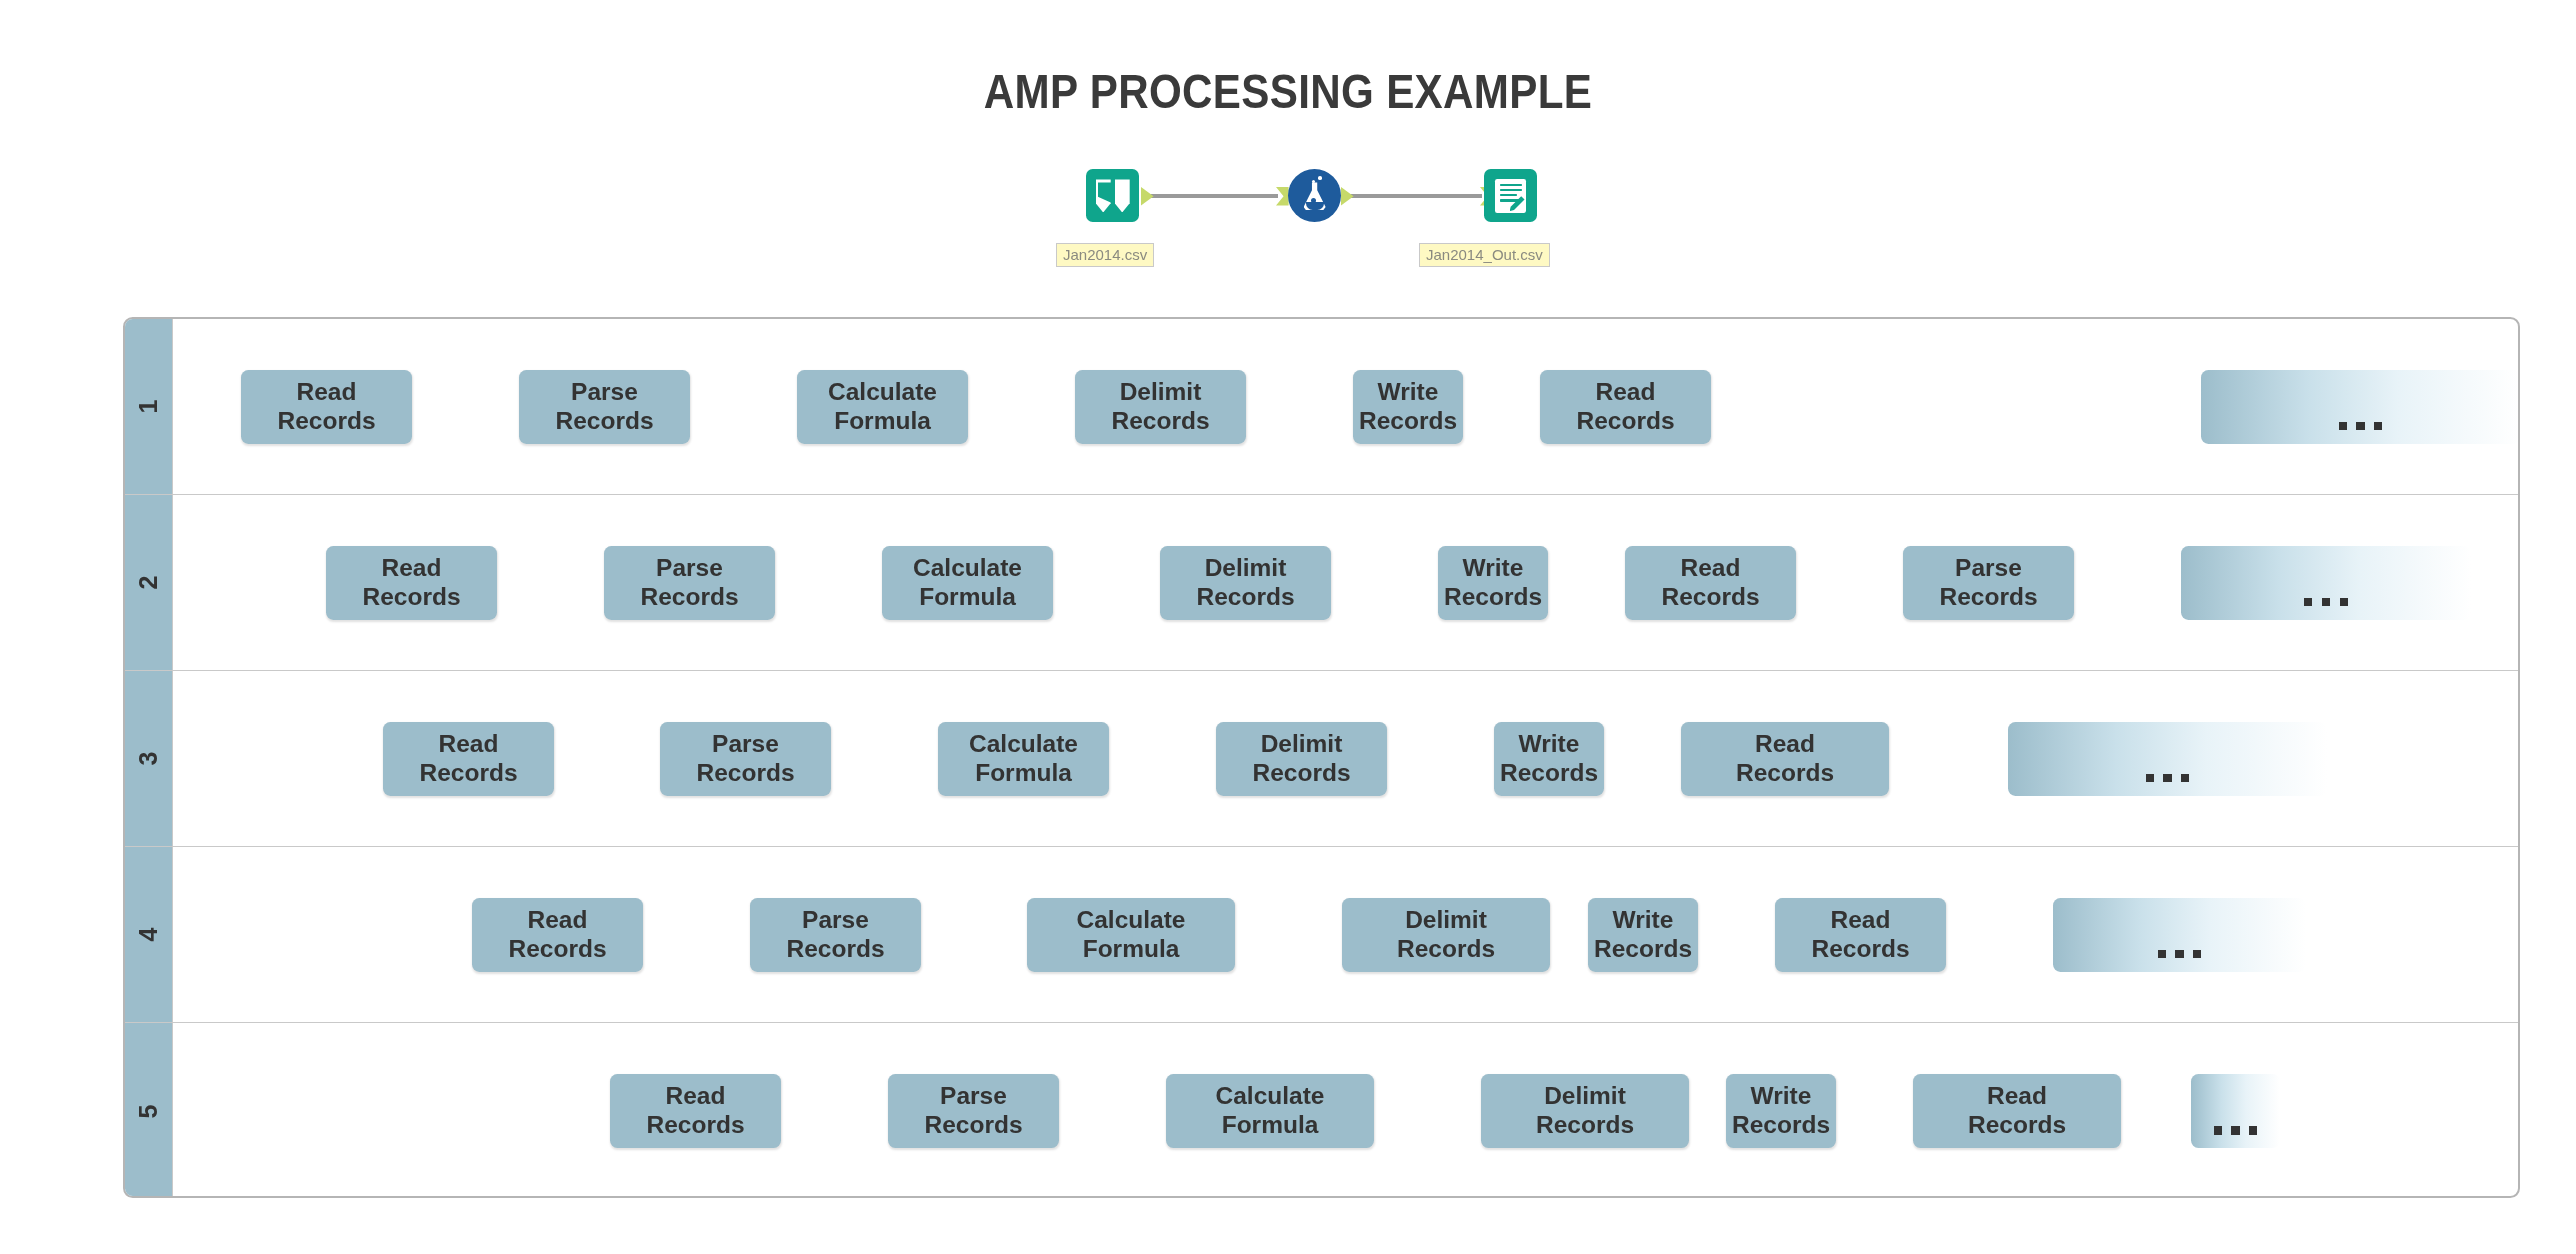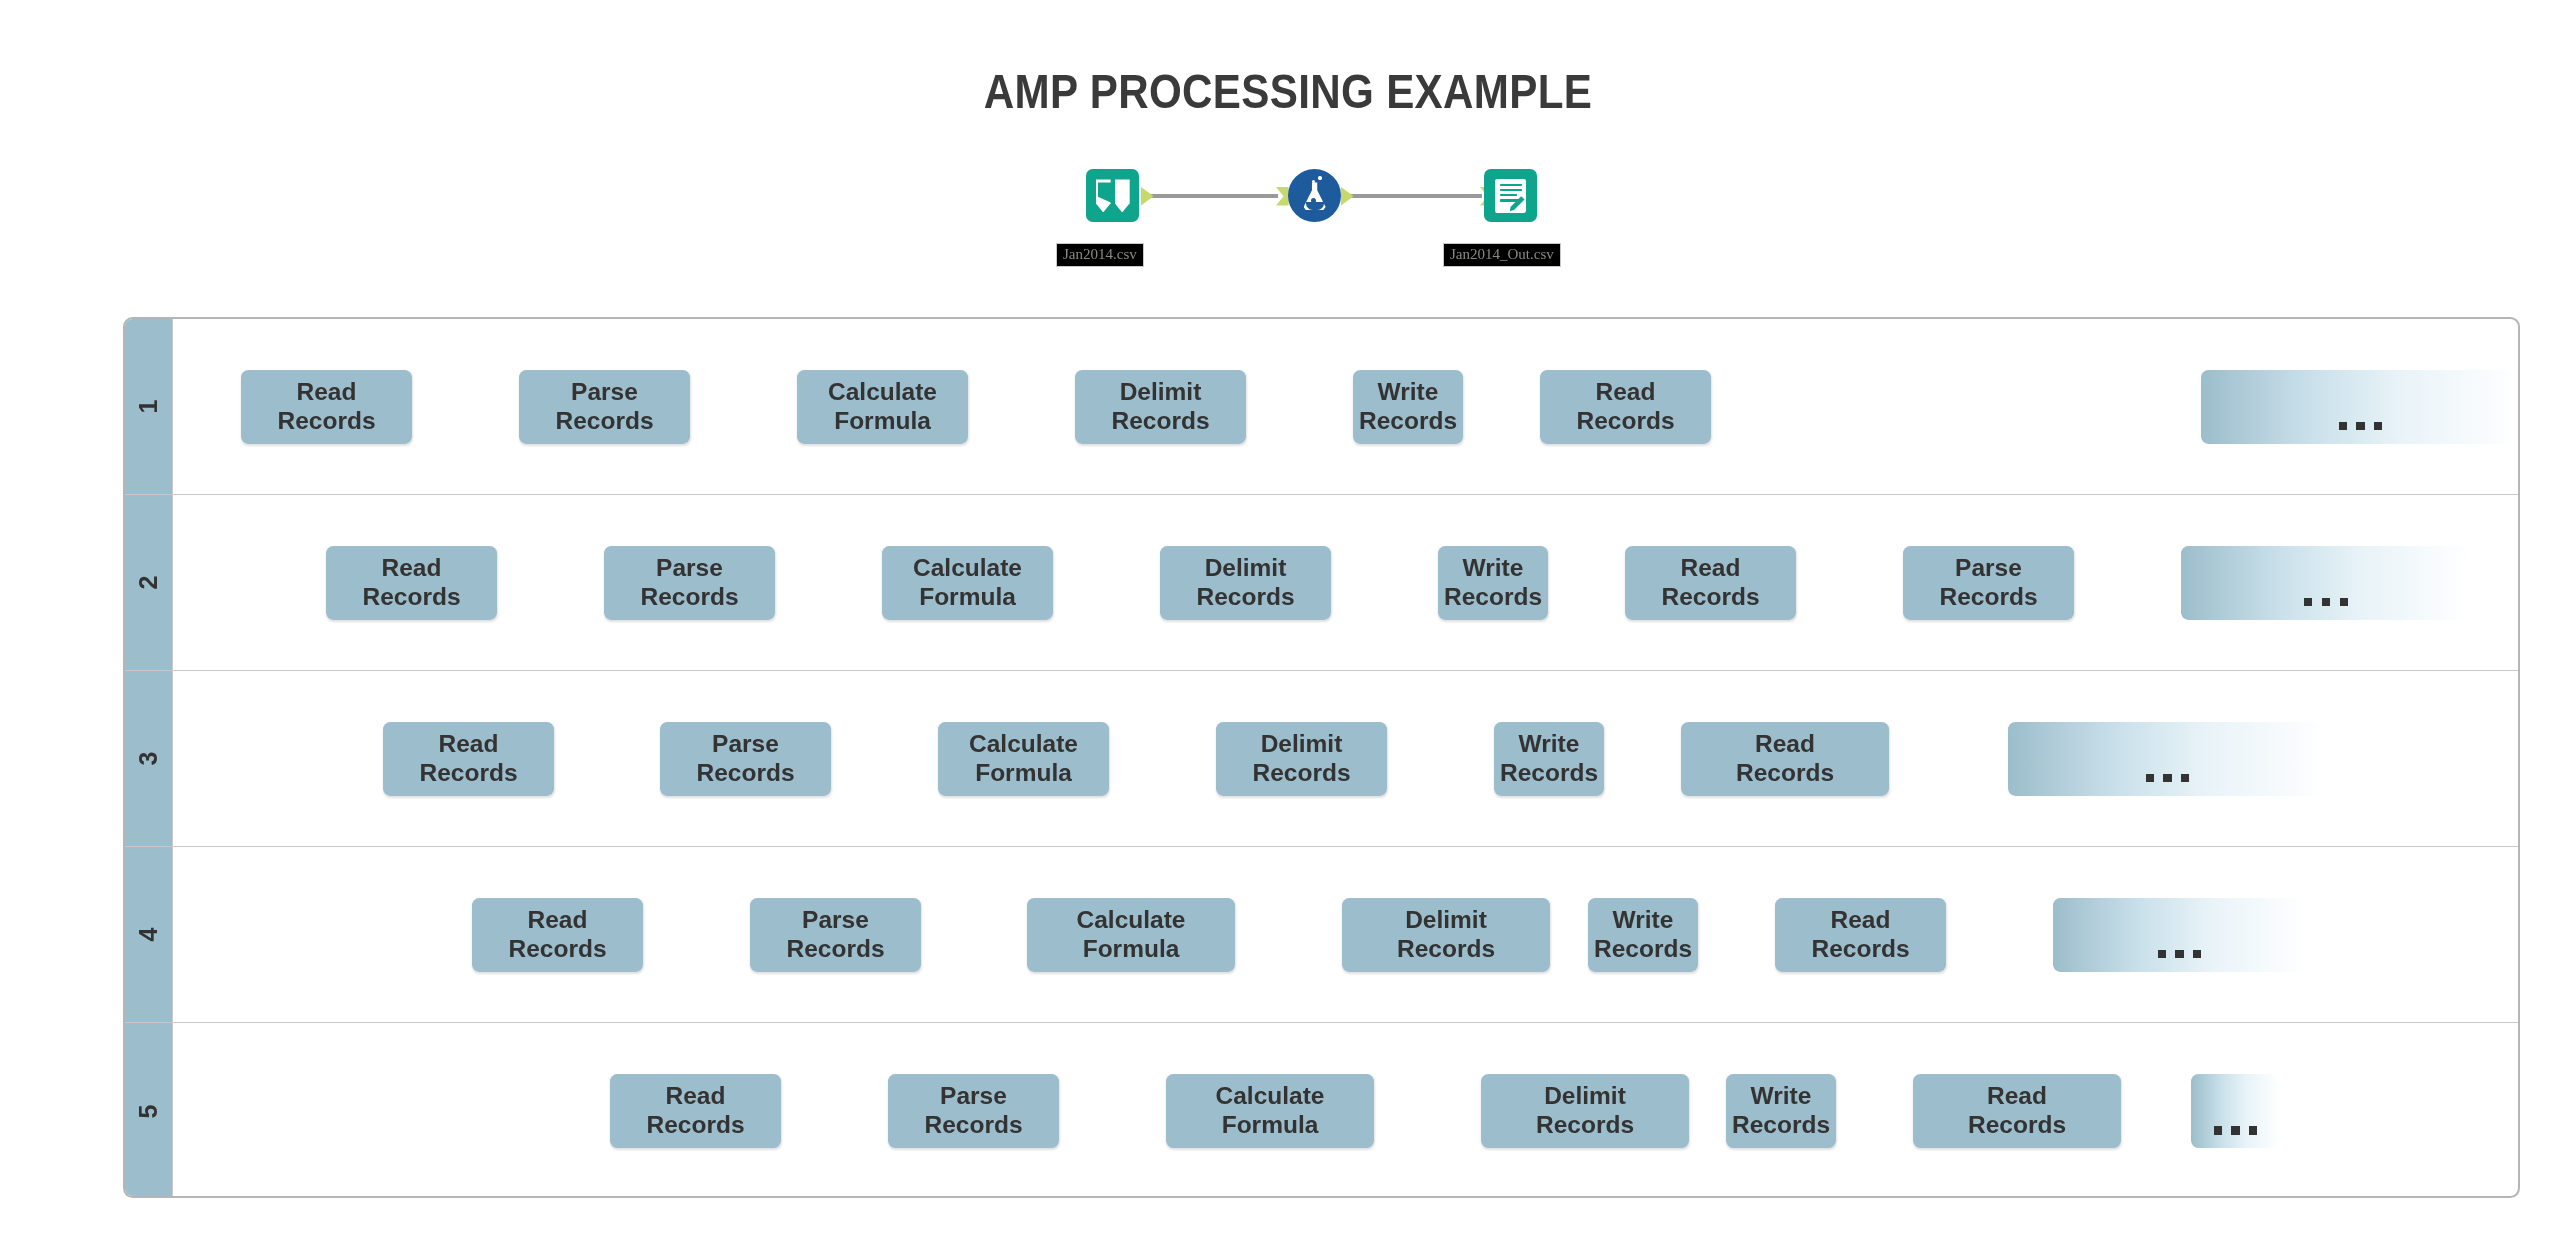--- a/index.html
+++ b/index.html
@@ -182,30 +182,30 @@
   .anchor.in  { clip-path: polygon(0 0, 100% 0, 100% 100%, 0 100%, 60% 50%); }
   .anchor.a1 { left: 82px; }
   .anchor.a2 { left: 217px; }
   .anchor.a3 { left: 282px; }
   .anchor.a4 { left: 421px; }
 
   .wf-label {
     position: absolute;
     top: 74px;
     border: 0.7px solid #c9c9c9;
-    background: #000000;
+    background: #fef9c3;
     padding: 3px 6px 3.7px 6px;
-    font-family: Liberation Serif, serif;
+    font-family: Liberation Sans, sans-serif;
     font-size: 15px;
     color: #8a8a80;
     white-space: nowrap;
     line-height: 1;
   }
   .wf-label.l-input  { left: -3px; }
-  .wf-label.l-output { left: 360px; margin-left: 24px; }
+  .wf-label.l-output { left: 360px; }
 
   
   #amp-table {
     position: absolute;
     left: 123px;
     top: 317px;
     width: 2397px;
     height: 881px;
     box-sizing: border-box;
     border: 2.2px solid #b5b5b5;

